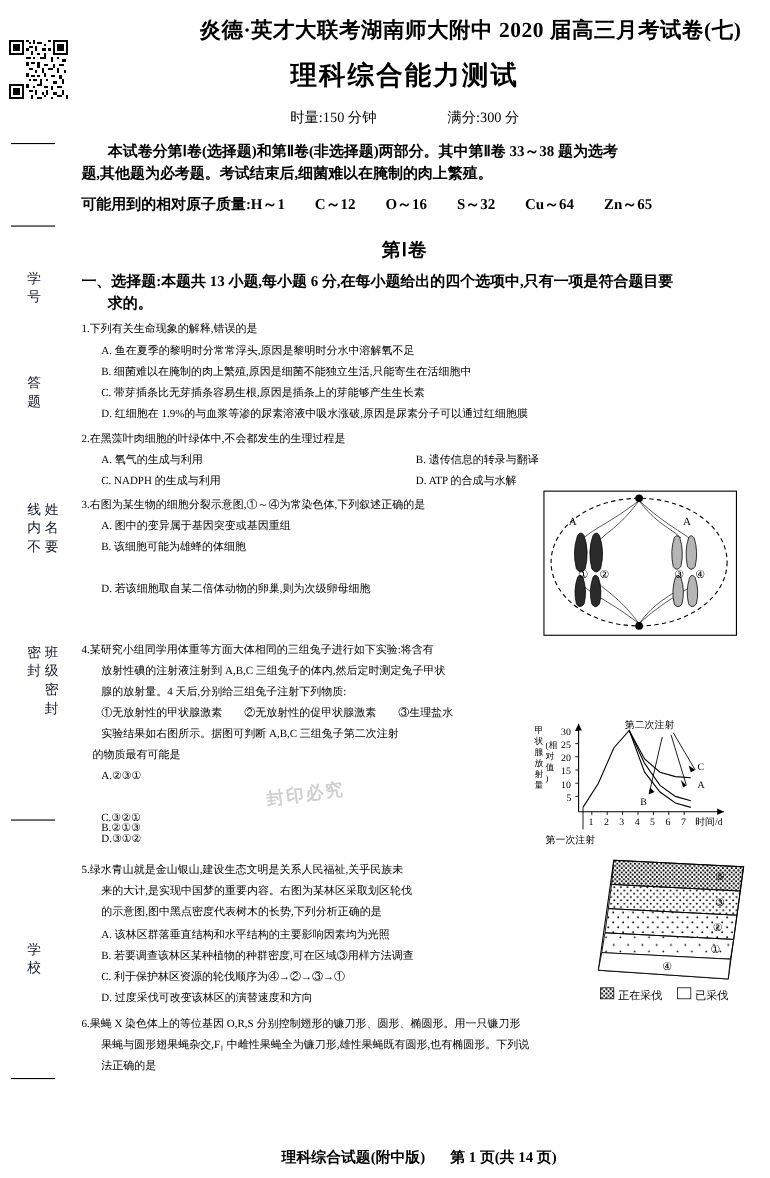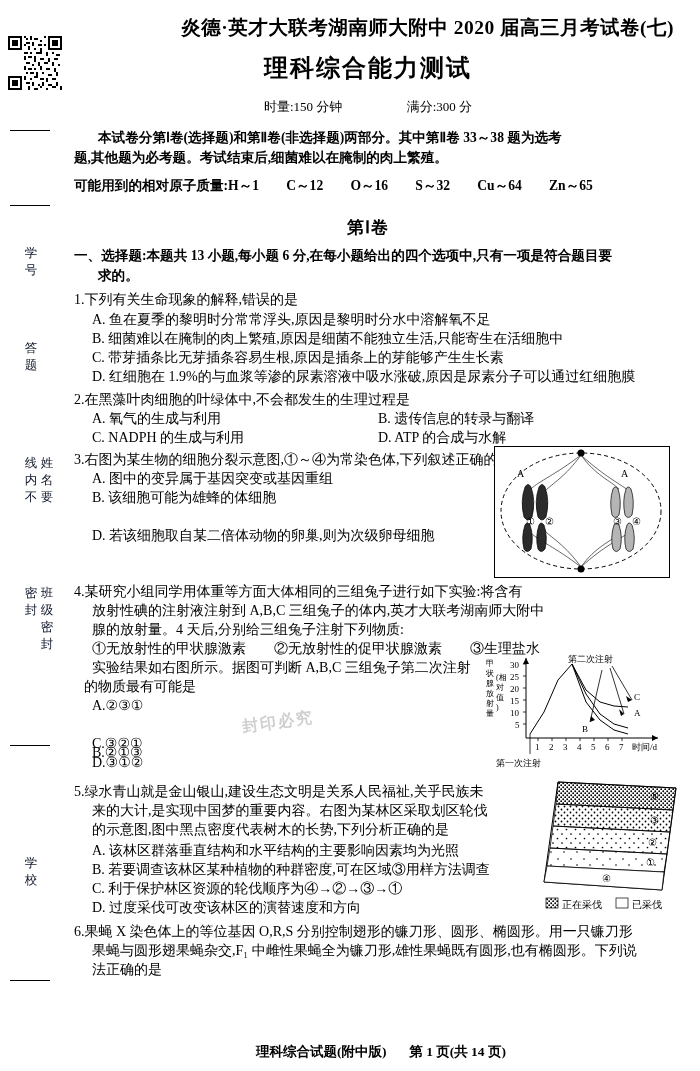--- a/index.html
+++ b/index.html
@@ -61,21 +61,21 @@
   .para{
     position:absolute;font-size:13.6px;line-height:20px;text-align:justify;
   }
   .bold{font-weight:bold;}
 
   .juan1{
     position:absolute;left:0;top:216px;width:612px;text-align:center;
     font-weight:bold;font-size:17px;letter-spacing:1px;
   }
 
-  .q{position:absolute;font-size:14px;line-height:19.4px;}
+  .q{position:absolute;font-size:10px;line-height:19.4px;}
 
   
   .figbox{position:absolute;border:1px solid #000;background:#fff;}
 
   .footer{
     position:absolute;left:0;bottom:10px;width:638px;text-align:center;
     font-size:13.5px;font-weight:bold;
   }
 
   
@@ -273,21 +273,21 @@
         <text x="31" y="78" font-size="10" font-family="Liberation Serif, serif">①</text>
         <text x="50" y="78" font-size="10" font-family="Liberation Serif, serif">②</text>
         <text x="118" y="78" font-size="10" font-family="Liberation Serif, serif">③</text>
         <text x="137" y="78" font-size="10" font-family="Liberation Serif, serif">④</text>
       </svg>
     </div>
 
     <div class="q" style="left:12px;top:582px;width:480px;">
       <span>4.</span><span>某研究小组同学用体重等方面大体相同的三组兔子进行如下实验:将含有</span>
     </div>
-    <div class="q" style="left:30px;top:601px;width:480px;">放射性碘的注射液注射到 A,B,C 三组兔子的体内,英才大联考湖南师大附中</div>
+    <div class="q" style="left:30px;top:601px;width:480px;">放射性碘的注射液注射到 A,B,C 三组兔子的体内,然后定时测定兔子甲状</div>
     <div class="q" style="left:30px;top:620px;width:480px;">腺的放射量。4 天后,分别给三组兔子注射下列物质:</div>
     <div class="q" style="left:30px;top:639px;width:500px;">①无放射性的甲状腺激素　　②无放射性的促甲状腺激素　　③生理盐水</div>
     <div class="q" style="left:30px;top:658px;width:460px;">实验结果如右图所示。据图可判断 A,B,C 三组兔子第二次注射</div>
     <div class="q" style="left:22px;top:677px;width:460px;">的物质最有可能是</div>
     <div class="q" style="left:30px;top:696px;width:200px;">A.②③①</div>
     <div class="q" style="left:30px;top:716px;width:200px;margin-top:27px;">B.②①③</div>
     <div class="q" style="left:30px;top:734px;width:200px;">C.③②①</div>
     <div class="q" style="left:30px;top:753px;width:200px;">D.③①②</div>
 
     <div class="watermark">封印必究</div>

